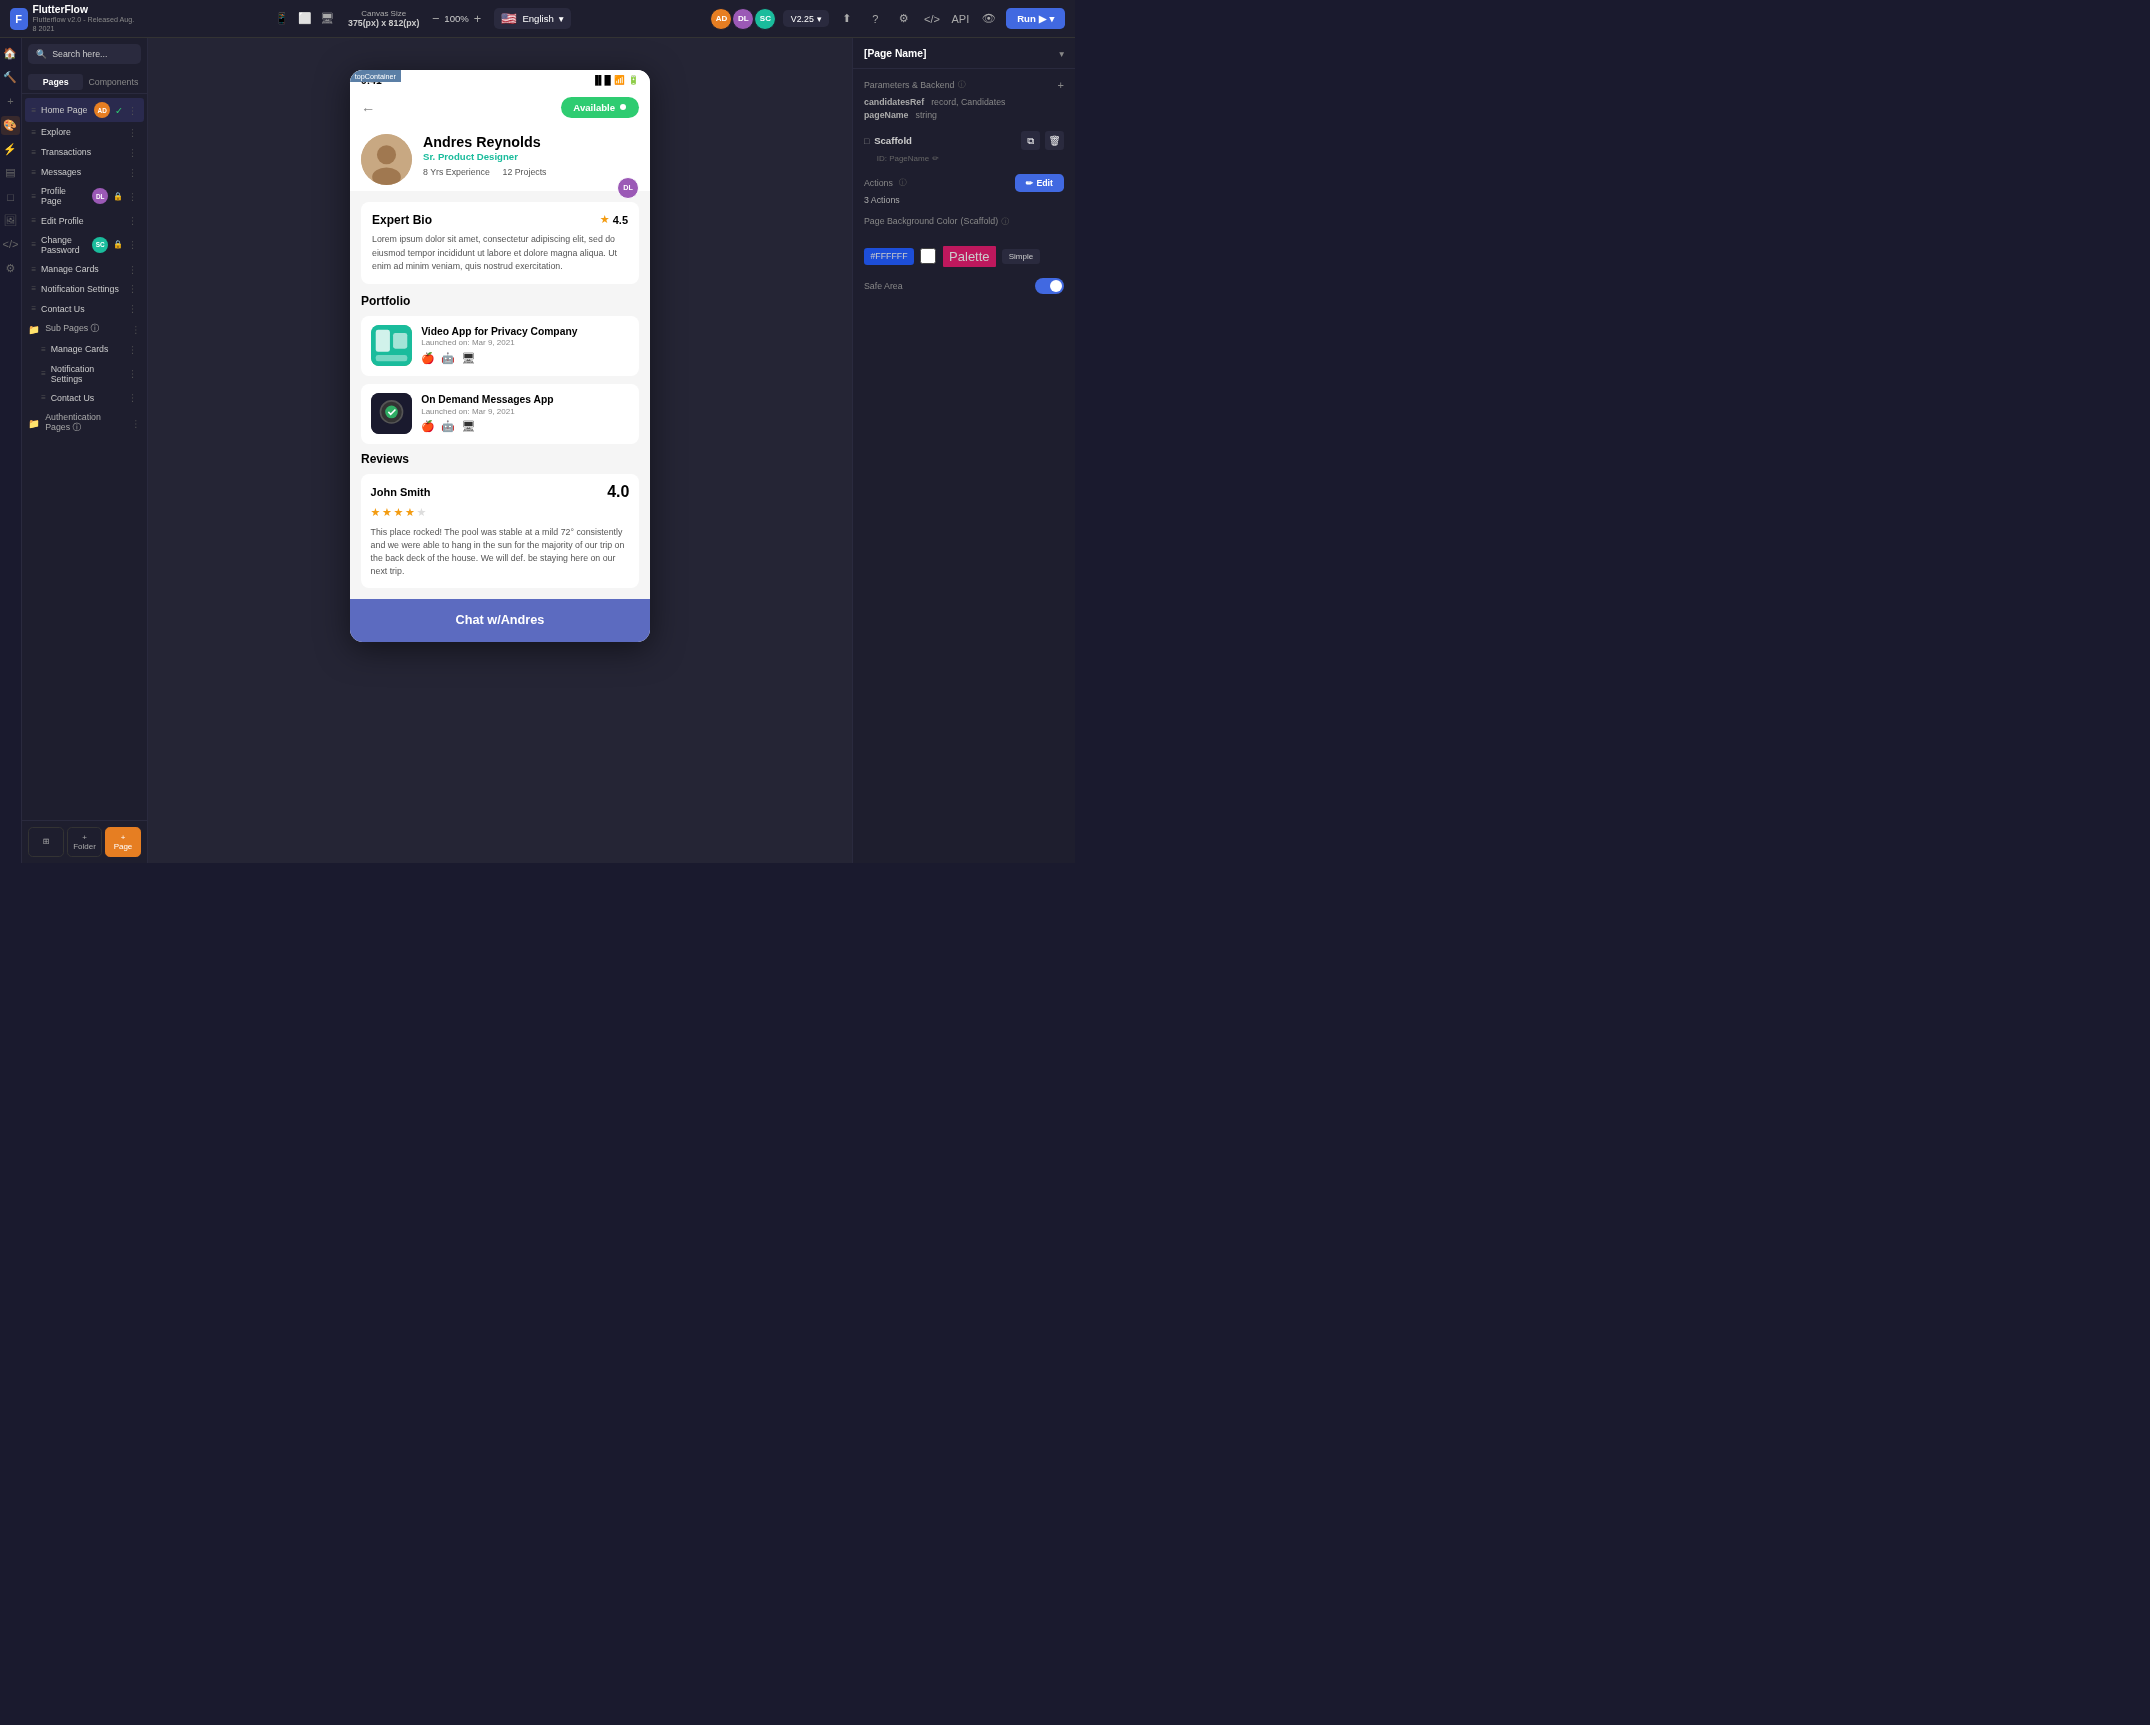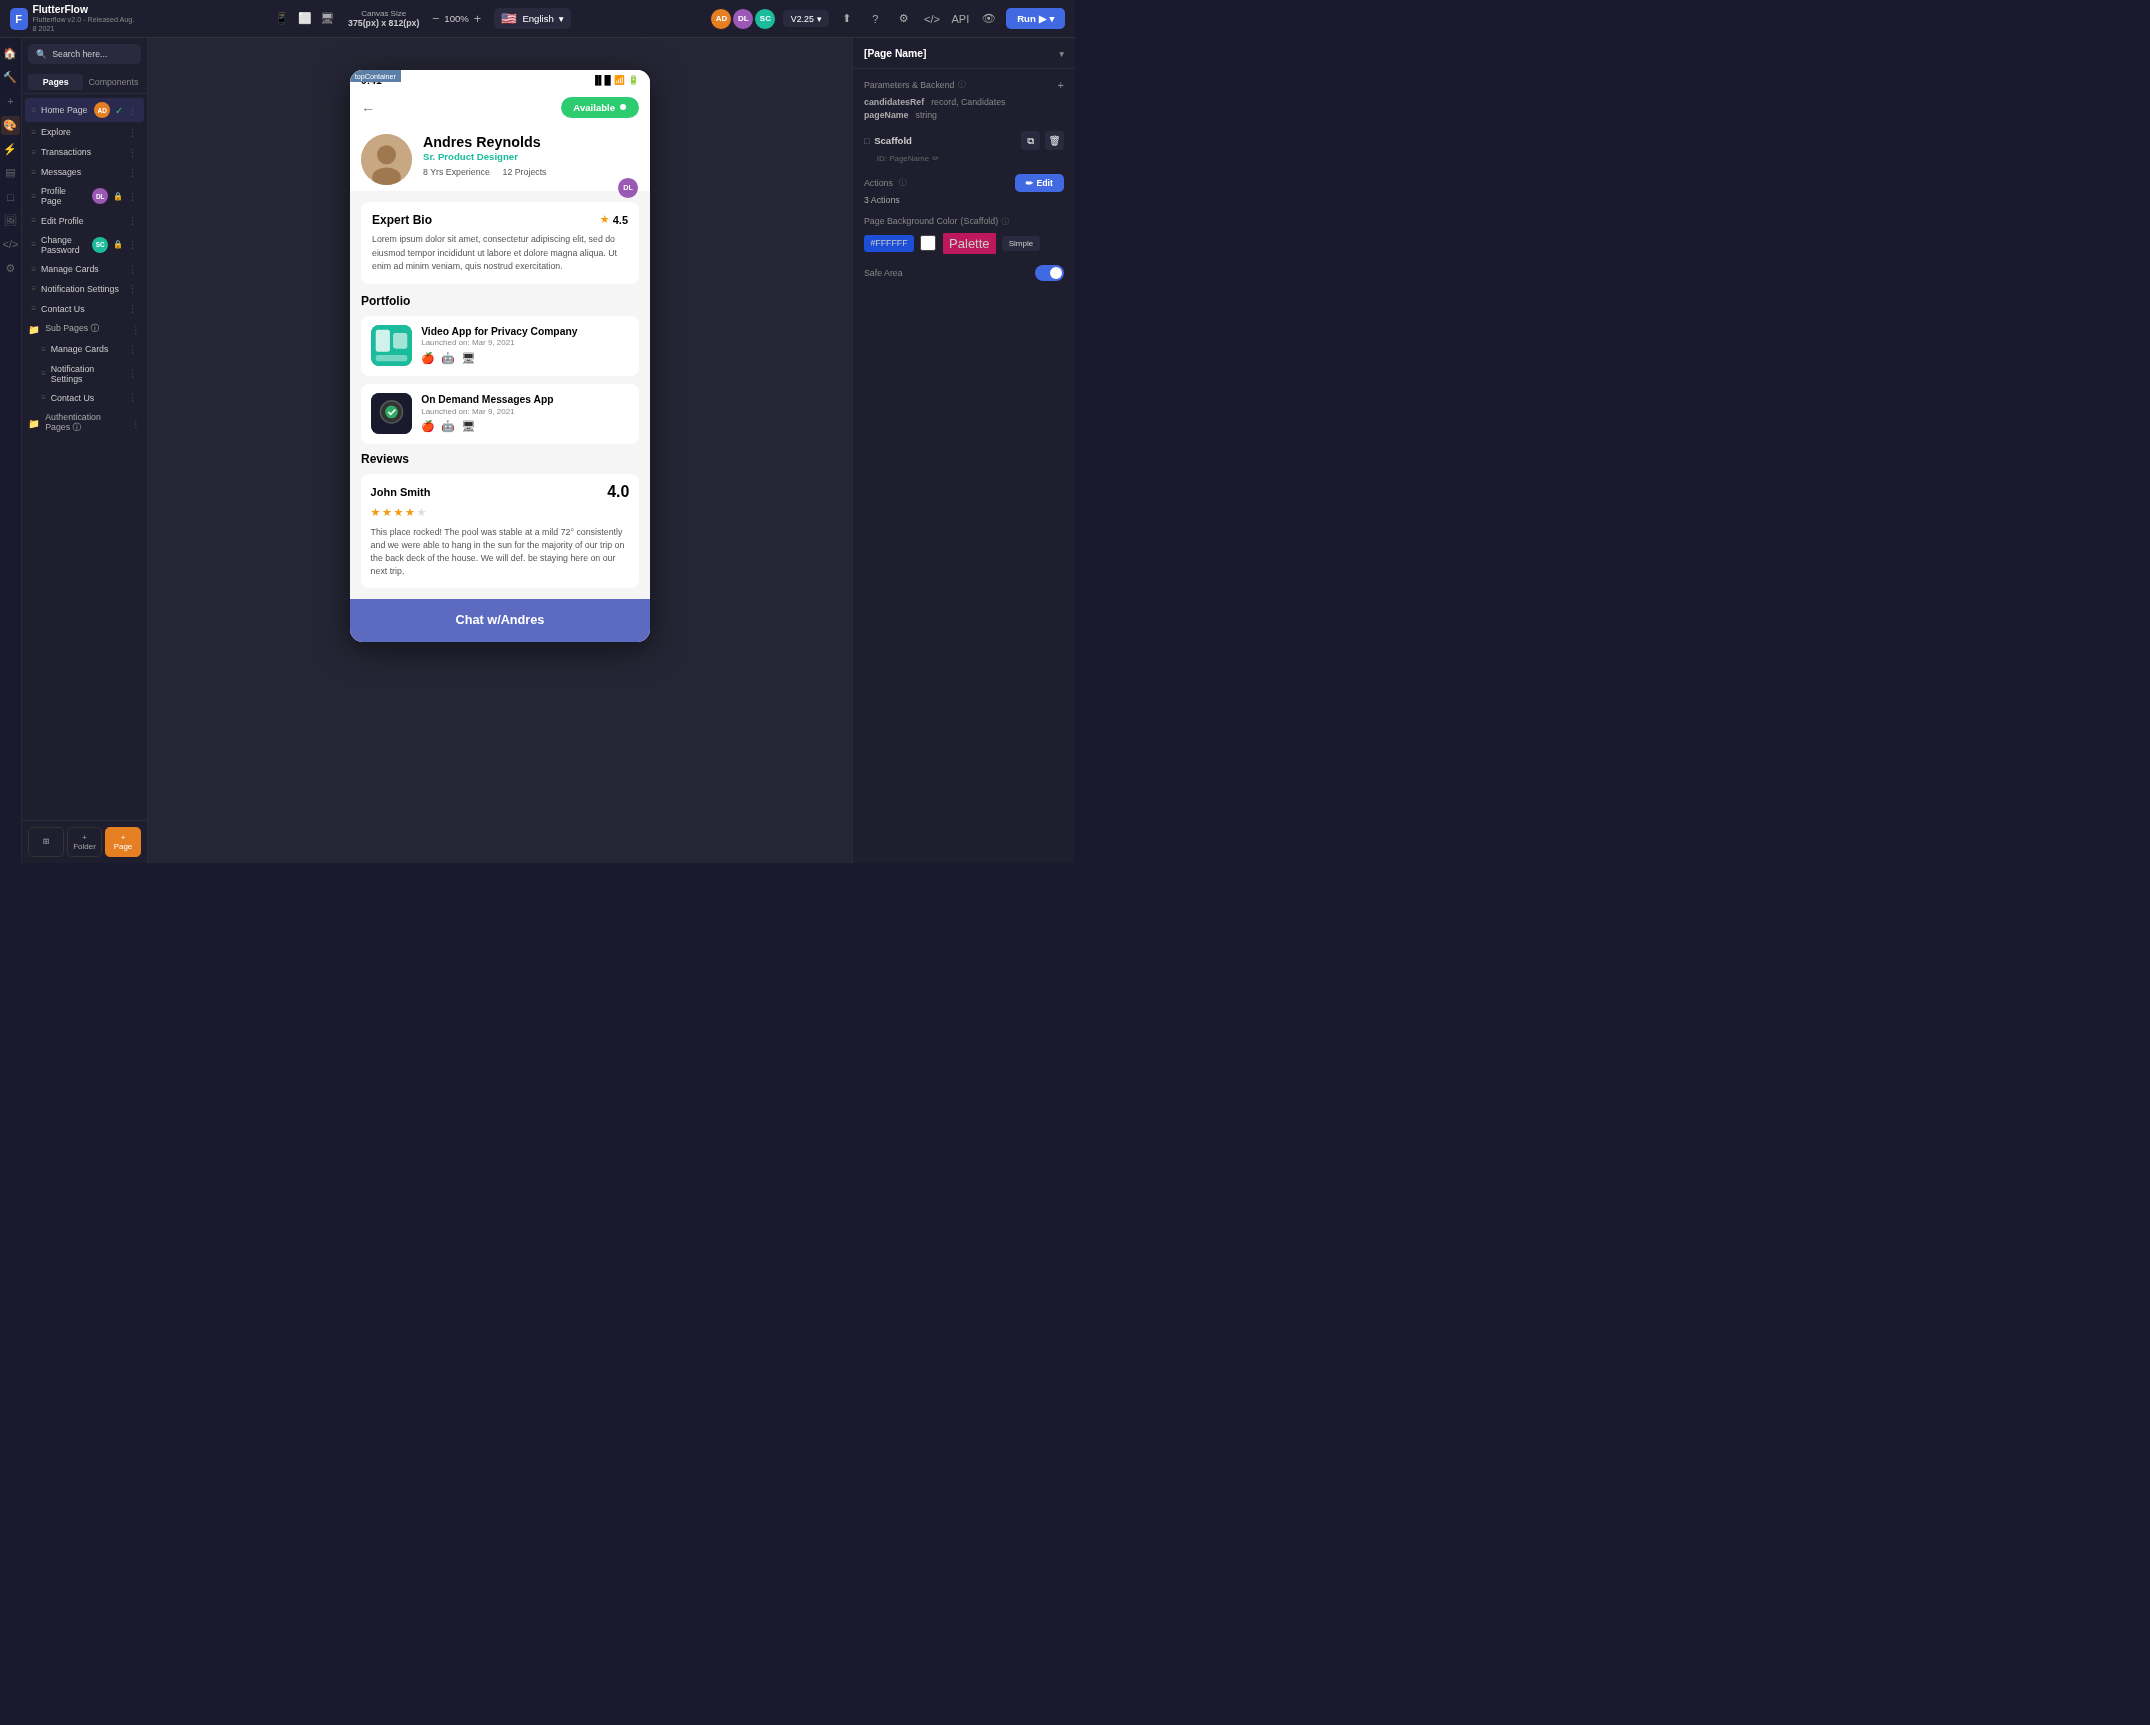--- a/index.html
+++ b/index.html
@@ -133,21 +133,21 @@
     .scaffold-header { display: flex; align-items: center; gap: 4.8px; margin-bottom: 3.2px; }
     .scaffold-icon { color: #888; font-size: 8.8px; }
     .scaffold-label { font-size: 9.6px; font-weight: 600; color: #ccc; }
     .scaffold-id-row { display: flex; align-items: center; gap: 3.2px; font-size: 8px; color: #666; margin-bottom: 8px; margin-left: 12.7px; }
     .actions-section { margin-bottom: 11px; }
     .actions-header { display: flex; align-items: center; justify-content: space-between; }
     .actions-label { font-size: 8.8px; color: #888; display: flex; align-items: flex-end; gap: 6px; }
     .edit-btn { background: #4169e1; color: #fff; border: none; border-radius: 4.8px; padding: 4px 11px; font-size: 8.8px; font-weight: 600; cursor: pointer; display: flex; align-items: center; gap: 3.2px; }
     .actions-count { font-size: 8.8px; color: #aaa; margin-top: 3.2px; }
     .bg-color-section { margin-bottom: 11px; }
-    .bg-color-label { font-size: 8.8px; color: #888; margin-bottom: 6px; display: flex; align-items: center; gap: 3.2px; }
+    .bg-color-label { font-size: 8.8px; color: #888; margin-bottom: 19px; display: flex; align-items: center; gap: 3.2px; }
     .bg-color-row { display: flex; align-items: center; gap: 6.4px; }
     .color-hex { font-size: 8.8px; color: #ccc; background: #1d4ed8; border-radius: 3.2px; padding: 3.2px 6.4px; }
     .color-swatch { width: 16px; height: 16px; background: #fff; border: 0.8px solid #444; border-radius: 2.4px; }
     .palette-btn { background: #be185d; border: none; border-radius: 1px; padding: 3.2px 6.4px; font-size: 13px; color: #ccc; cursor: pointer; }
     .simple-btn { background: #2a2a3e; border: none; border-radius: 3.2px; padding: 3.2px 6.4px; font-size: 8px; color: #ccc; cursor: pointer; }
     .safe-area-row { display: flex; align-items: center; justify-content: space-between; }
     .safe-area-label { font-size: 8.8px; color: #888; }
     .toggle { width: 29px; height: 16px; background: #4169e1; border-radius: 8px; position: relative; cursor: pointer; }
     .toggle-knob { width: 12.7px; height: 12.7px; background: #fff; border-radius: 50%; position: absolute; top: 1.6px; right: 1.6px; transition: right 0.2s; }
 

